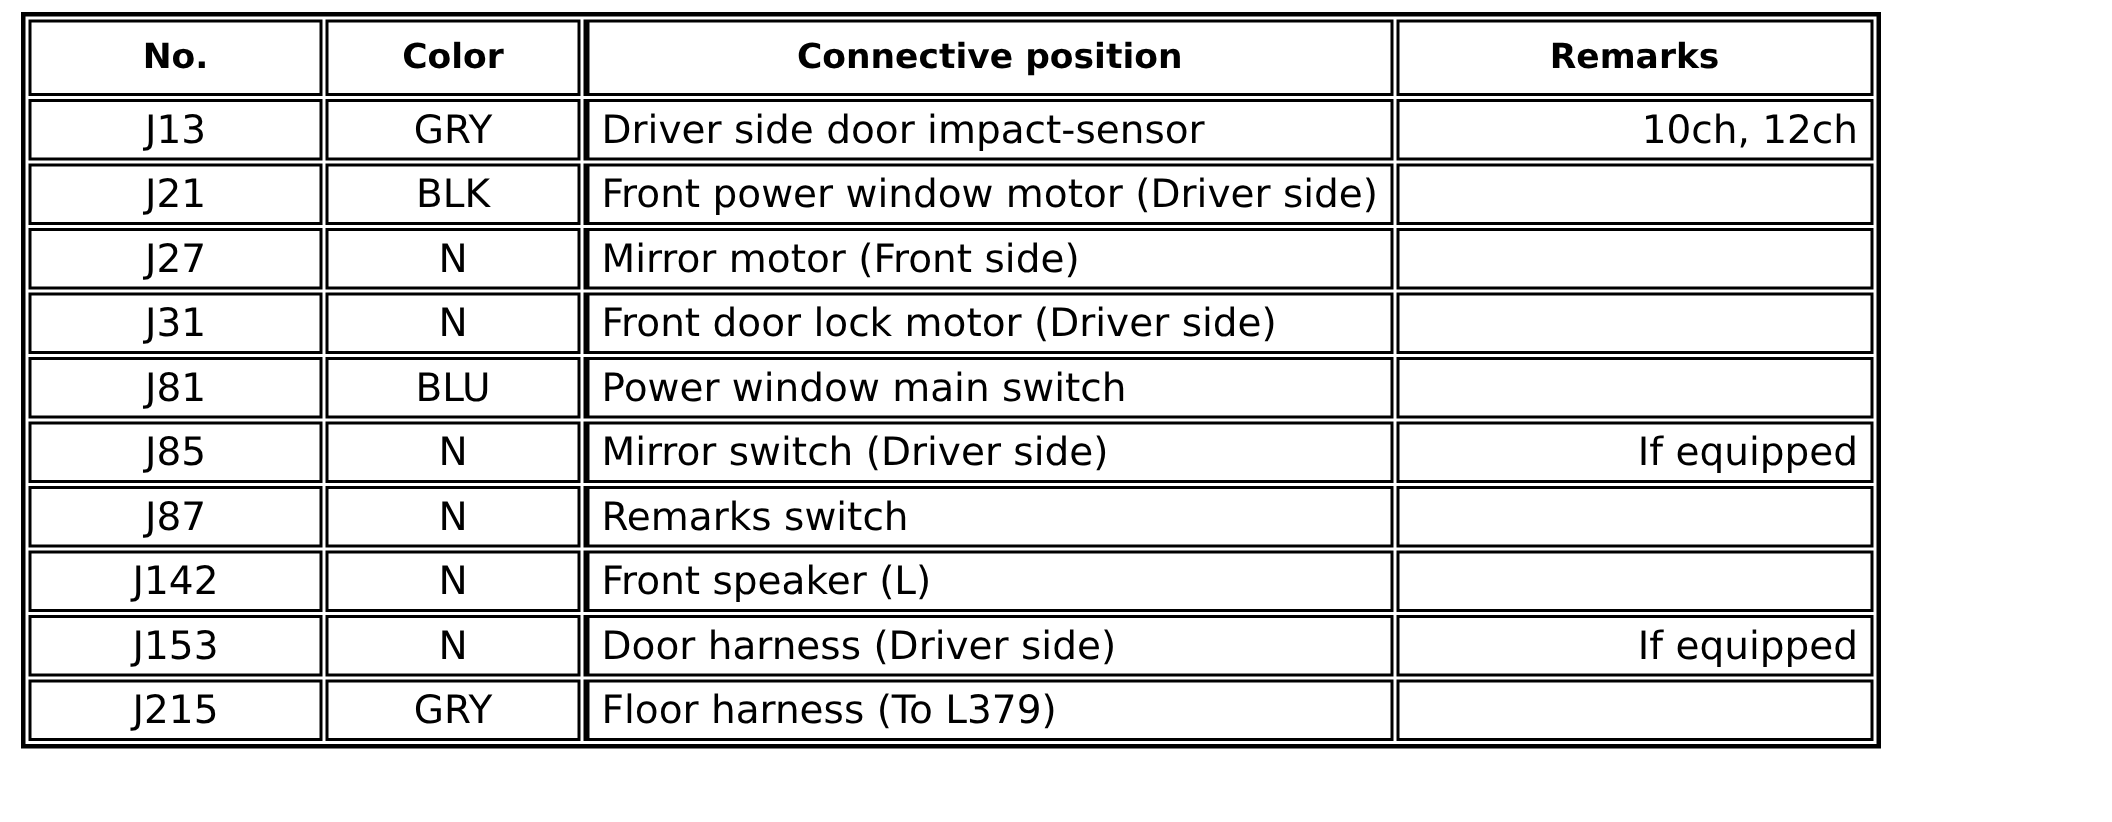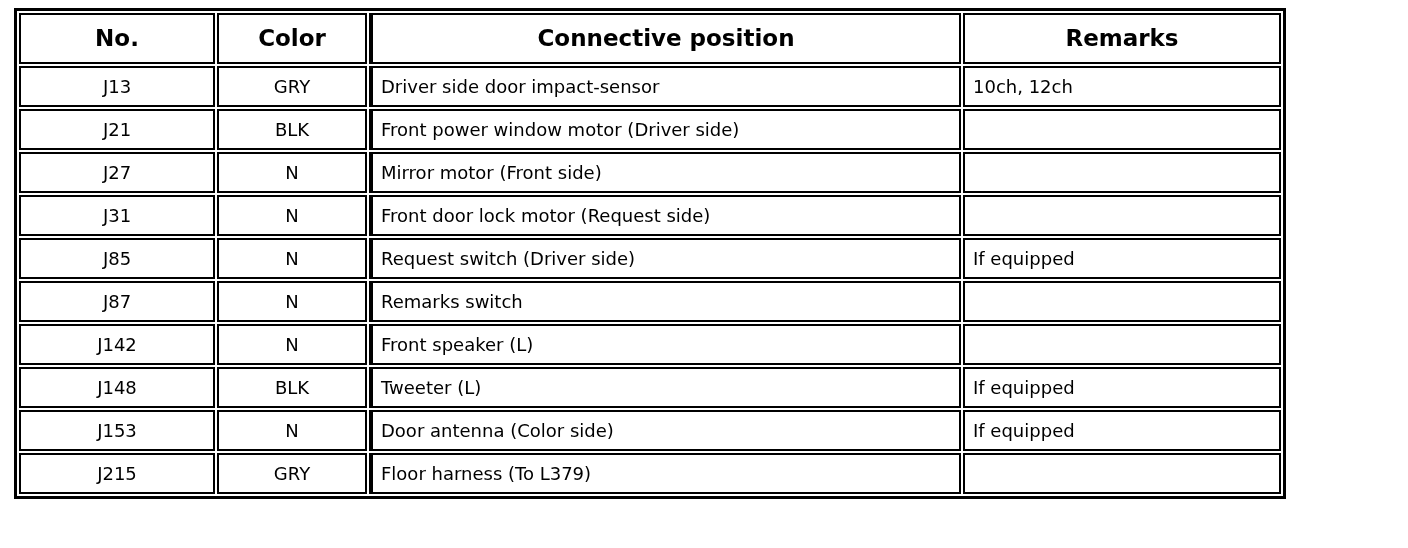--- a/index.html
+++ b/index.html
@@ -23,36 +23,36 @@
     background: #ffffff;
     table-layout: fixed;
   }
   table.connector-table th,
   table.connector-table td {
     border: 2px solid #000000;
     box-sizing: border-box;
     height: 41px;
     padding: 4px 8px;
     vertical-align: middle;
-    font-size: 18px;
+    font-size: 26px;
     line-height: 1;
     white-space: nowrap;
     overflow: hidden;
     background: #ffffff;
   }
   table.connector-table th {
     font-weight: bold;
     font-size: 23px;
     text-align: center;
     padding: 12px 4px;
   }
   .col-no      { width: 196px; text-align: center; }
-  .col-color   { width: 150px; text-align: center; }
-  .col-pos     { width: 592px; text-align: left; border-left-width: 4px !important; }
-  .col-remarks { width: 318px; text-align: left; }
+  .col-color   { width: 170px; text-align: center; }
+  .col-pos     { width: 516px; text-align: left; border-left-width: 4px !important; }
+  .col-remarks { width: 318px; text-align: right; }
 </style>
 </head>
 <body>
 
 <div class="table-wrap">
   <table class="connector-table">
     <thead>
       <tr>
         <th class="col-no">No.</th>
         <th class="col-color">Color</th>
@@ -75,51 +75,51 @@
       </tr>
       <tr>
         <td class="col-no">J27</td>
         <td class="col-color">N</td>
         <td class="col-pos">Mirror motor (Front side)</td>
         <td class="col-remarks"></td>
       </tr>
       <tr>
         <td class="col-no">J31</td>
         <td class="col-color">N</td>
-        <td class="col-pos">Front door lock motor (Request side)</td>
+        <td class="col-pos">Front door lock motor (Driver side)</td>
+        <td class="col-remarks"></td>
+      </tr>
+      <tr>
+        <td class="col-no">J81</td>
+        <td class="col-color">BLU</td>
+        <td class="col-pos">Power window main switch</td>
         <td class="col-remarks"></td>
       </tr>
       <tr>
         <td class="col-no">J85</td>
         <td class="col-color">N</td>
-        <td class="col-pos">Request switch (Driver side)</td>
+        <td class="col-pos">Mirror switch (Driver side)</td>
         <td class="col-remarks">If equipped</td>
       </tr>
       <tr>
         <td class="col-no">J87</td>
         <td class="col-color">N</td>
         <td class="col-pos">Remarks switch</td>
         <td class="col-remarks"></td>
       </tr>
       <tr>
         <td class="col-no">J142</td>
         <td class="col-color">N</td>
         <td class="col-pos">Front speaker (L)</td>
         <td class="col-remarks"></td>
       </tr>
       <tr>
-        <td class="col-no">J148</td>
-        <td class="col-color">BLK</td>
-        <td class="col-pos">Tweeter (L)</td>
-        <td class="col-remarks">If equipped</td>
-      </tr>
-      <tr>
         <td class="col-no">J153</td>
         <td class="col-color">N</td>
-        <td class="col-pos">Door antenna (Color side)</td>
+        <td class="col-pos">Door harness (Driver side)</td>
         <td class="col-remarks">If equipped</td>
       </tr>
       <tr>
         <td class="col-no">J215</td>
         <td class="col-color">GRY</td>
         <td class="col-pos">Floor harness (To L379)</td>
         <td class="col-remarks"></td>
       </tr>
     </tbody>
   </table>

